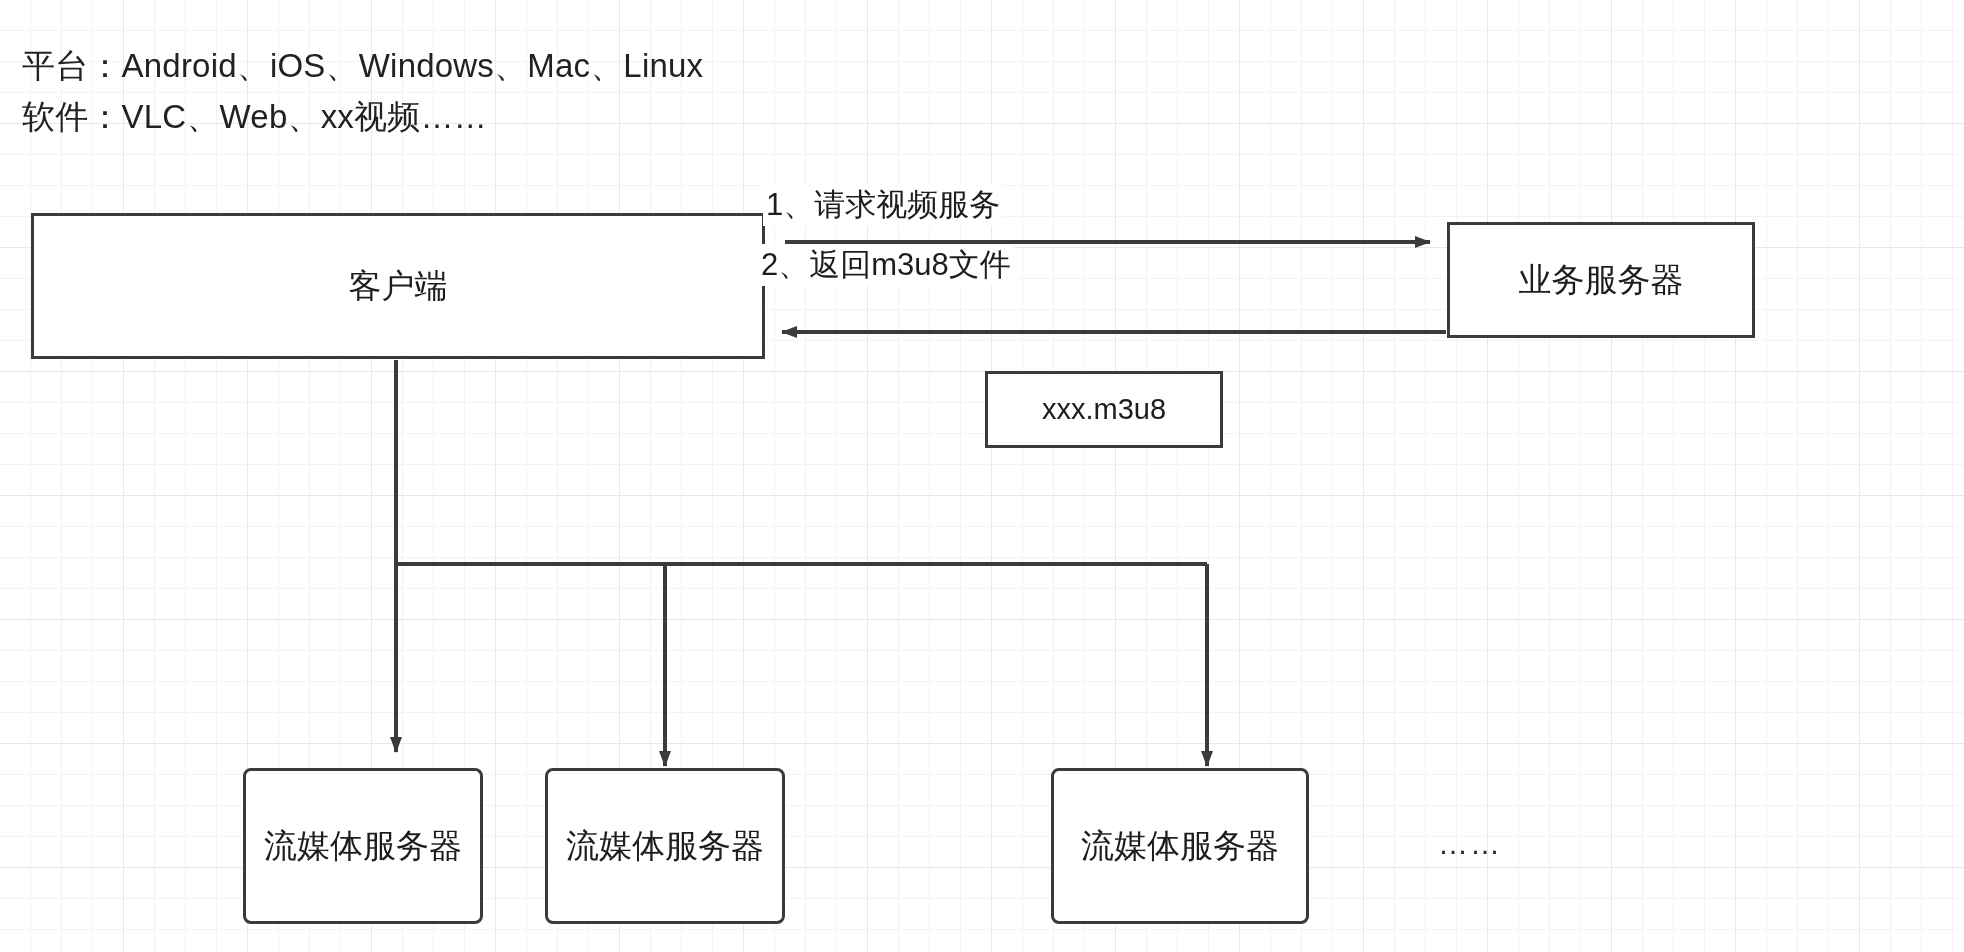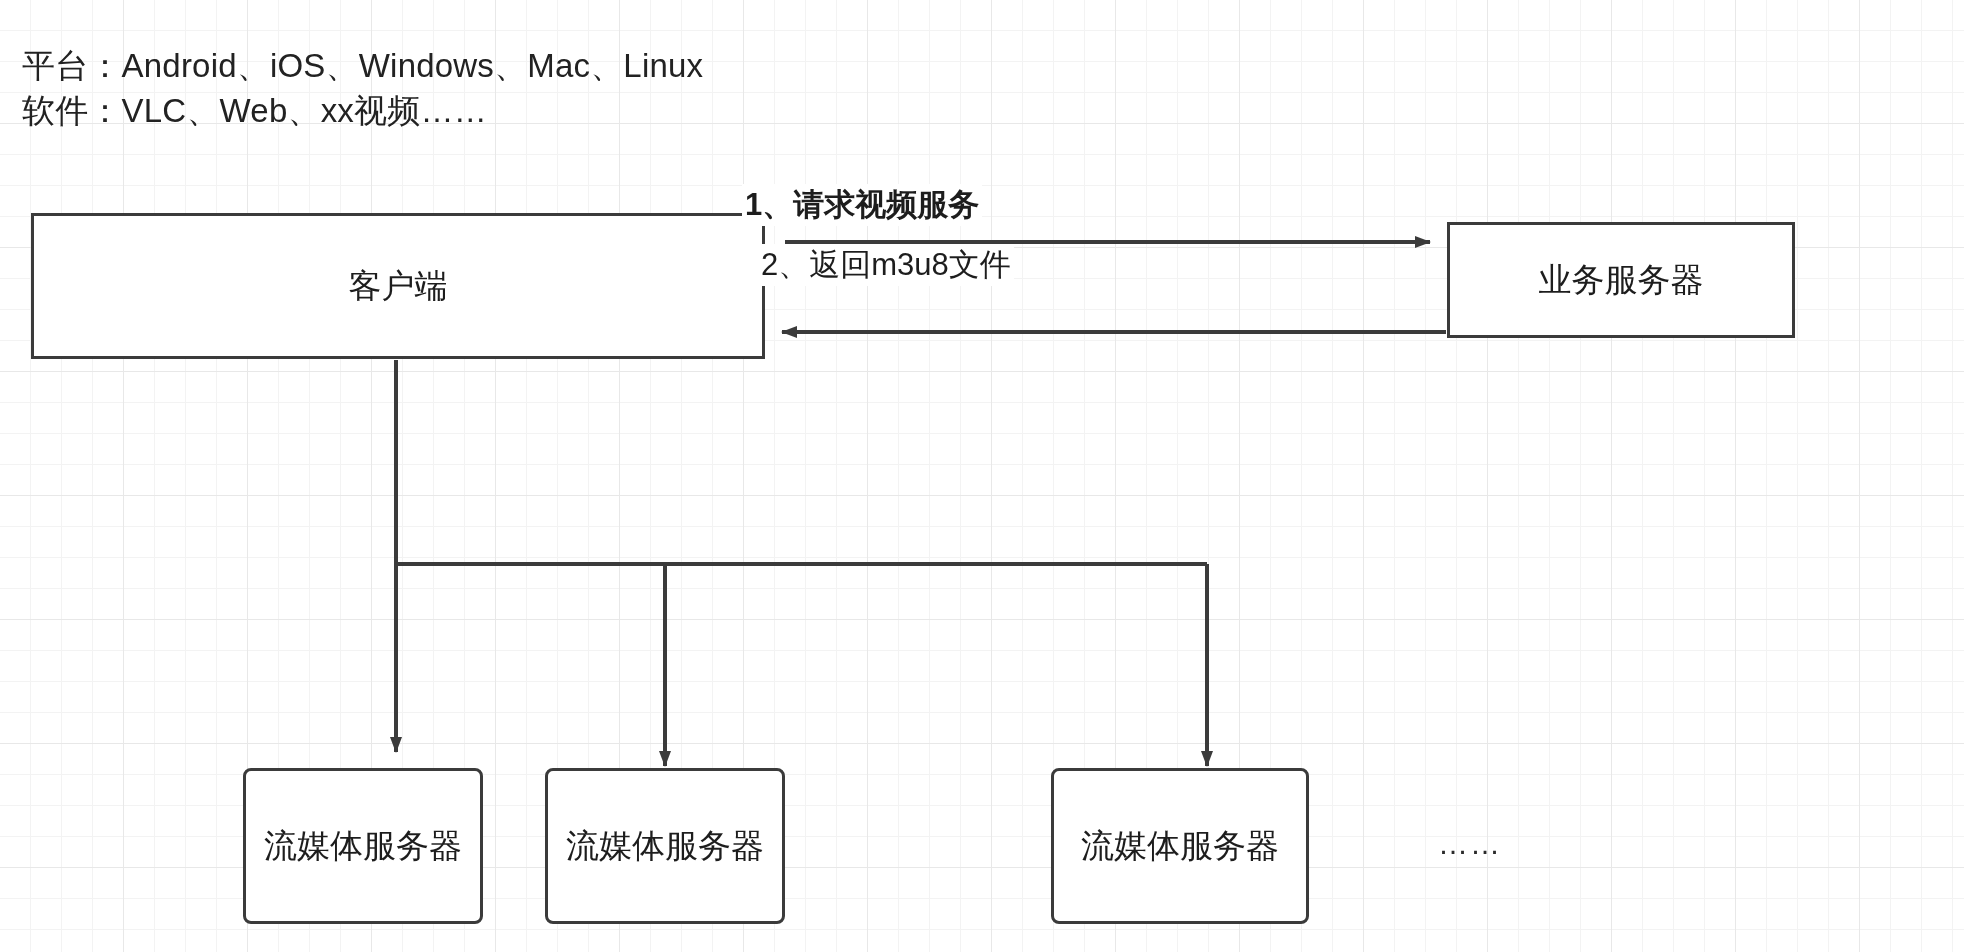--- a/index.html
+++ b/index.html
@@ -29,39 +29,39 @@
   .hdr-line {
     position: absolute;
     left: 22px;
     color: #222222;
     font-size: 33px;
     line-height: 38px;
     white-space: nowrap;
     letter-spacing: 0.2px;
   }
   #hdr-platform { top: 47px; }
-  #hdr-software { top: 92px; }
+  #hdr-software { top: 98px; }
 
   .node {
     position: absolute;
     box-sizing: border-box;
     border: 3px solid #3b3b3b;
     background: #ffffff;
     display: flex;
     align-items: center;
     justify-content: center;
     color: #1d1d1d;
     font-size: 33px;
     white-space: nowrap;
   }
   #node-client {
     left: 31px; top: 213px; width: 734px; height: 146px;
   }
   #node-biz {
-    left: 1447px; top: 222px; width: 348px; height: 116px;
+    left: 1447px; top: 222px; width: 308px; height: 116px;
   }
   #node-m3u8 {
     left: 985px; top: 371px; width: 238px; height: 77px;
     font-size: 29px;
   }
   .node-stream {
     top: 768px; width: 240px; height: 156px; border-radius: 8px;
   }
   #node-stream-1 { left: 243px; }
   #node-stream-2 { left: 545px; }
@@ -85,21 +85,21 @@
   }
 
   .edge-label {
     position: absolute;
     color: #1d1d1d;
     font-size: 31px;
     white-space: nowrap;
     background: #ffffff;
     padding: 0 3px;
   }
-  #label-1 { left: 742px; top: 184px; font-weight: bold; }
+  #label-1 { left: 763px; top: 184px; }
   #label-2 { left: 758px; top: 244px; }
   #label-3 { left: 328px; top: 403px; font-size: 32px; }
 </style>
 </head>
 <body>
 
 <div id="canvas">
 
   <div class="hdr-line" id="hdr-platform">平台：Android、iOS、Windows、Mac、Linux</div>
 
@@ -128,20 +128,21 @@
 
     <line x1="665" y1="564" x2="665" y2="766" stroke="#3b3b3b" stroke-width="4" marker-end="url(#arrowD)"></line>
 
     <line x1="1207" y1="564" x2="1207" y2="766" stroke="#3b3b3b" stroke-width="4" marker-end="url(#arrowD)"></line>
   </svg>
 
   <div class="node" id="node-client">客户端</div>
 
   <div class="node" id="node-biz">业务服务器</div>
 
+  <div class="node" id="node-m3u8">xxx.m3u8</div>
 
   <div class="node node-stream" id="node-stream-1">流媒体服务器</div>
 
   <div class="node node-stream" id="node-stream-2">流媒体服务器</div>
 
   <div class="node node-stream" id="node-stream-3">流媒体服务器</div>
 
   <div id="ellipsis">……</div>
 
   <div class="edge-label" id="label-1">1、请求视频服务</div>

